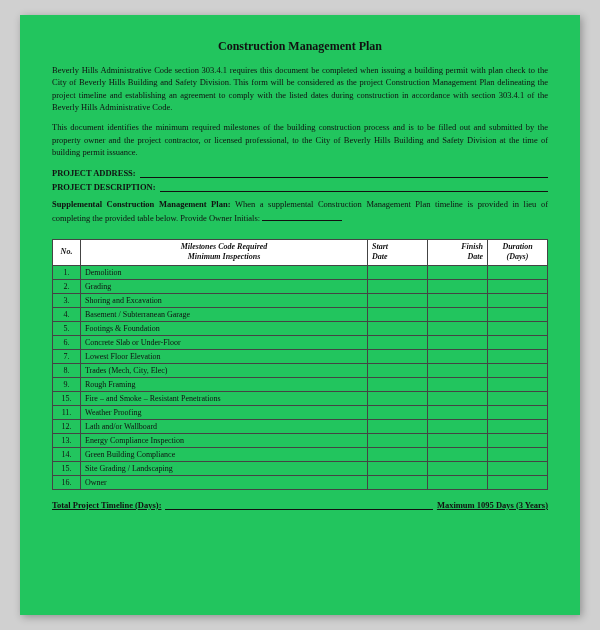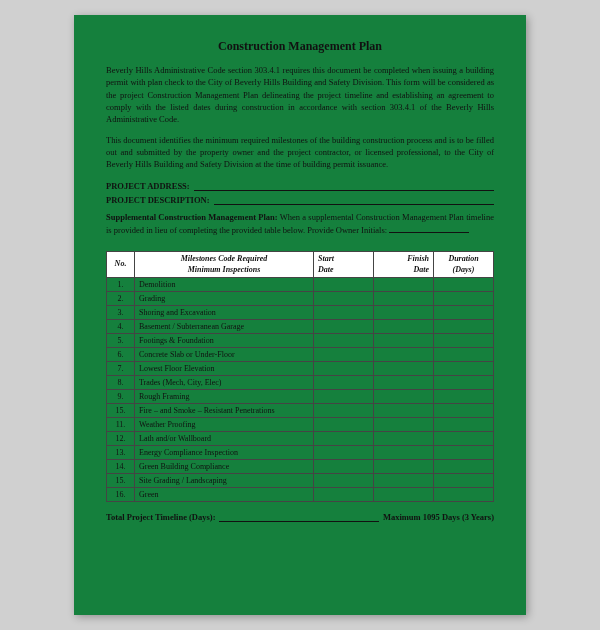--- a/index.html
+++ b/index.html
@@ -6,22 +6,22 @@
     body {
       background: #d0d0d0;
       display: flex;
       justify-content: center;
       align-items: center;
       width: 600px;
       height: 630px;
       font-family: 'Times New Roman', Times, serif;
     }
     .page {
-      background: #15803d;
-      width: 452px;
+      background: #22c55e;
+      width: 560px;
       min-height: 600px;
       padding: 24px 32px 20px 32px;
       box-shadow: 2px 2px 8px rgba(0,0,0,0.3);
       font-size: 8.5px;
       color: #111;
     }
     .title {
       text-align: center;
       font-size: 12px;
       font-weight: bold;
@@ -99,20 +99,21 @@
     .col-no { width: 28px; }
     .col-milestone { }
     .col-start { width: 55px; text-align: left; font-family: Liberation Serif, serif; }
     .col-finish { width: 55px; text-align: right; }
     .col-duration { width: 58px; text-align: center; }
     .total-line {
       display: flex;
       align-items: flex-end;
       font-size: 8.5px;
       margin-top: 4px;
+      text-decoration: underline;
     }
     .total-label {
       font-weight: bold;
       white-space: nowrap;
     }
     .total-underline {
       border-bottom: 1px solid #111;
       flex: 1;
       height: 10px;
       margin: 0 4px;
@@ -259,21 +260,21 @@
         </tr>
         <tr>
           <td>15.</td>
           <td>Site Grading / Landscaping</td>
           <td></td>
           <td></td>
           <td></td>
         </tr>
         <tr>
           <td>16.</td>
-          <td>Green</td>
+          <td>Owner</td>
           <td></td>
           <td></td>
           <td></td>
         </tr>
       </tbody>
   </table>
 
   <div class="total-line">
     <span class="total-label">Total Project Timeline (Days):</span>
     <div class="total-underline"></div>

